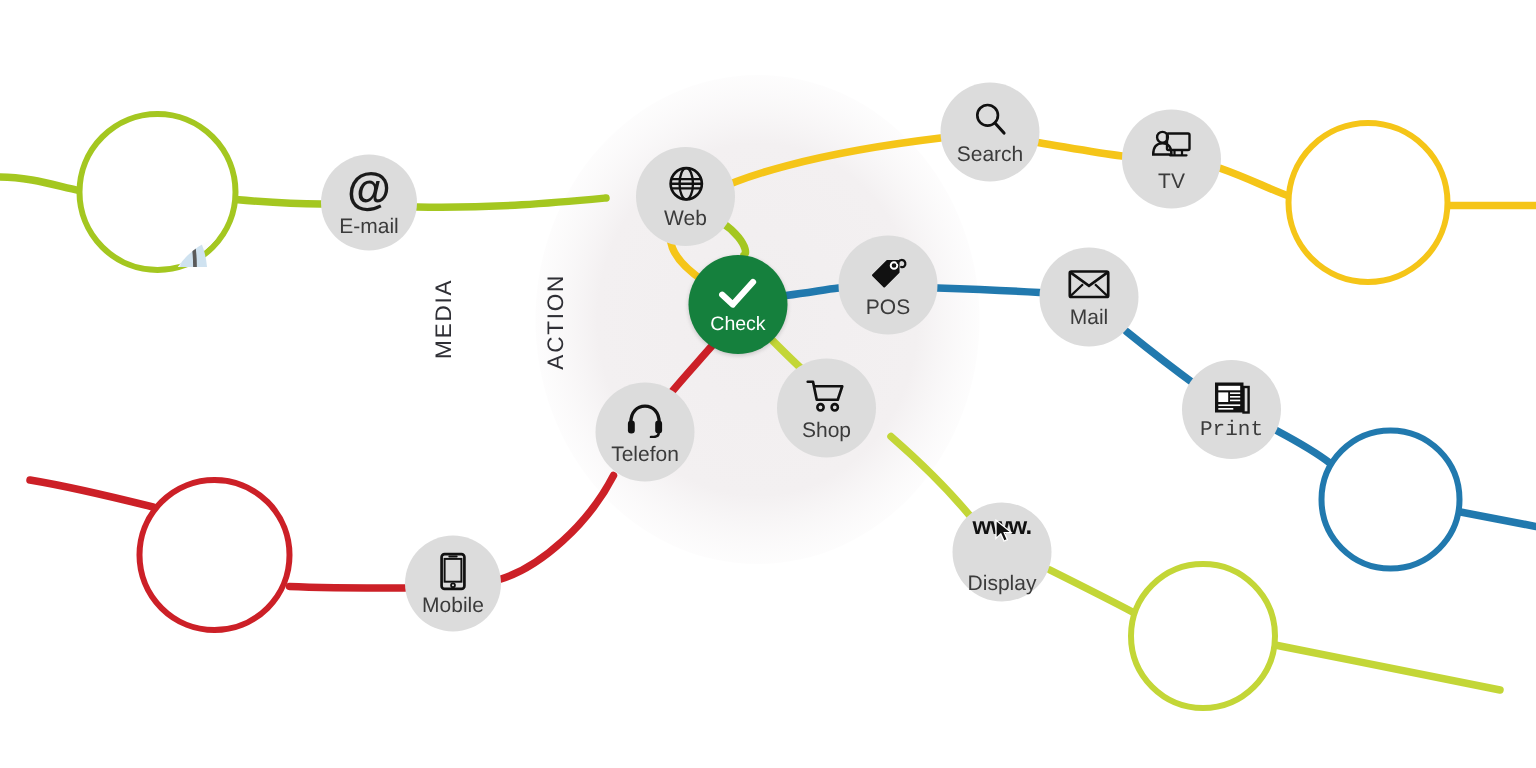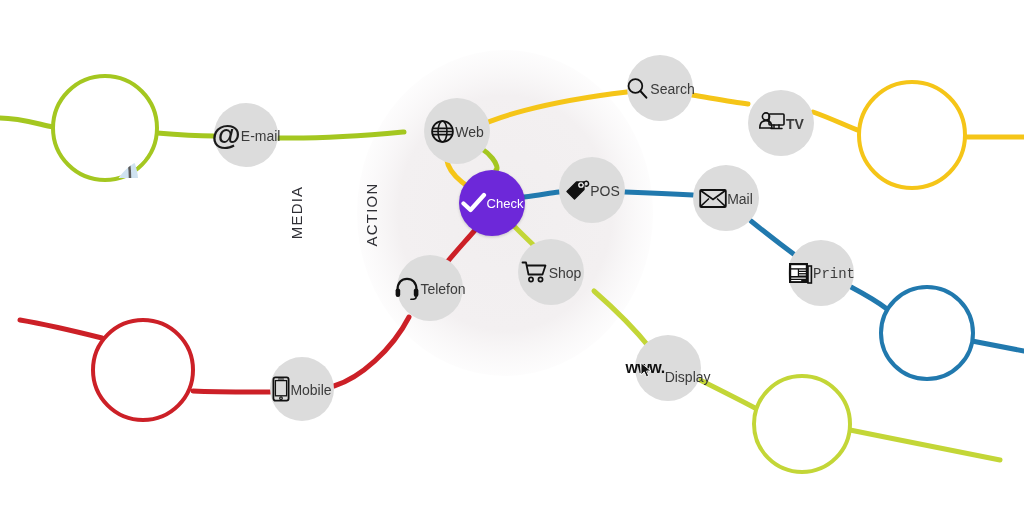--- a/index.html
+++ b/index.html
@@ -22,39 +22,40 @@
     left: 0;
     top: 0;
     width: 1024px;
     height: 512px;
   }
   .node {
     position: absolute;
     border-radius: 50%;
     background: #dcdcdc;
     display: flex;
+    flex-direction: column;
     align-items: center;
     justify-content: center;
     box-sizing: border-box;
   }
   .node .glyph {
     line-height: 1;
     display: flex;
     align-items: center;
     justify-content: center;
   }
   .node .lbl {
     color: #3b3b3b;
     font-size: 14px;
     line-height: 1.05;
     margin-top: 2px;
     white-space: nowrap;
   }
   .node-check {
-    background: #6d28d9;
+    background: #15803d;
     box-shadow: 0 1px 3px rgba(0,0,0,0.18);
   }
   .node-check .lbl {
     color: #ffffff;
     font-size: 13px;
     margin-top: 1px;
   }
   .axis-label {
     position: absolute;
     color: #2f2f35;
@@ -216,21 +217,21 @@
   <div class="node" style="left:627px; top:55px; width:66px; height:66px;">
     <span class="glyph" style="height:26px;">
       <svg width="25" height="25" viewBox="0 0 24 24">
         <circle cx="10" cy="9.5" r="6.6" fill="none" stroke="#111" stroke-width="1.7"></circle>
         <path d="M 14.7,14.4 L 20.5,20.8" stroke="#111" stroke-width="2" stroke-linecap="round"></path>
       </svg>
     </span>
     <span class="lbl">Search</span>
   </div>
 
-  <div class="node" style="left:748px; top:90px; width:66px; height:66px;font-weight:bold;">
+  <div class="node" style="left:748px; top:73px; width:66px; height:66px;">
     <span class="glyph" style="height:26px;">
       <svg width="28" height="24" viewBox="0 0 28 24">
         <rect x="11" y="3" width="15" height="11" rx="1" fill="none" stroke="#111" stroke-width="1.6"></rect>
         <path d="M 16,14 L 16,17 M 21,14 L 21,17 M 13,17.5 H 24" stroke="#111" stroke-width="1.5" fill="none" stroke-linecap="round"></path>
         <circle cx="8" cy="5.5" r="3.6" fill="none" stroke="#111" stroke-width="1.6"></circle>
         <path d="M 1.8,17 C 1.8,11.6 4.6,9.6 8,9.6 C 11.4,9.6 14,11.6 14,17 Z" fill="none" stroke="#111" stroke-width="1.6"></path>
       </svg>
     </span>
     <span class="lbl">TV</span>
   </div>

